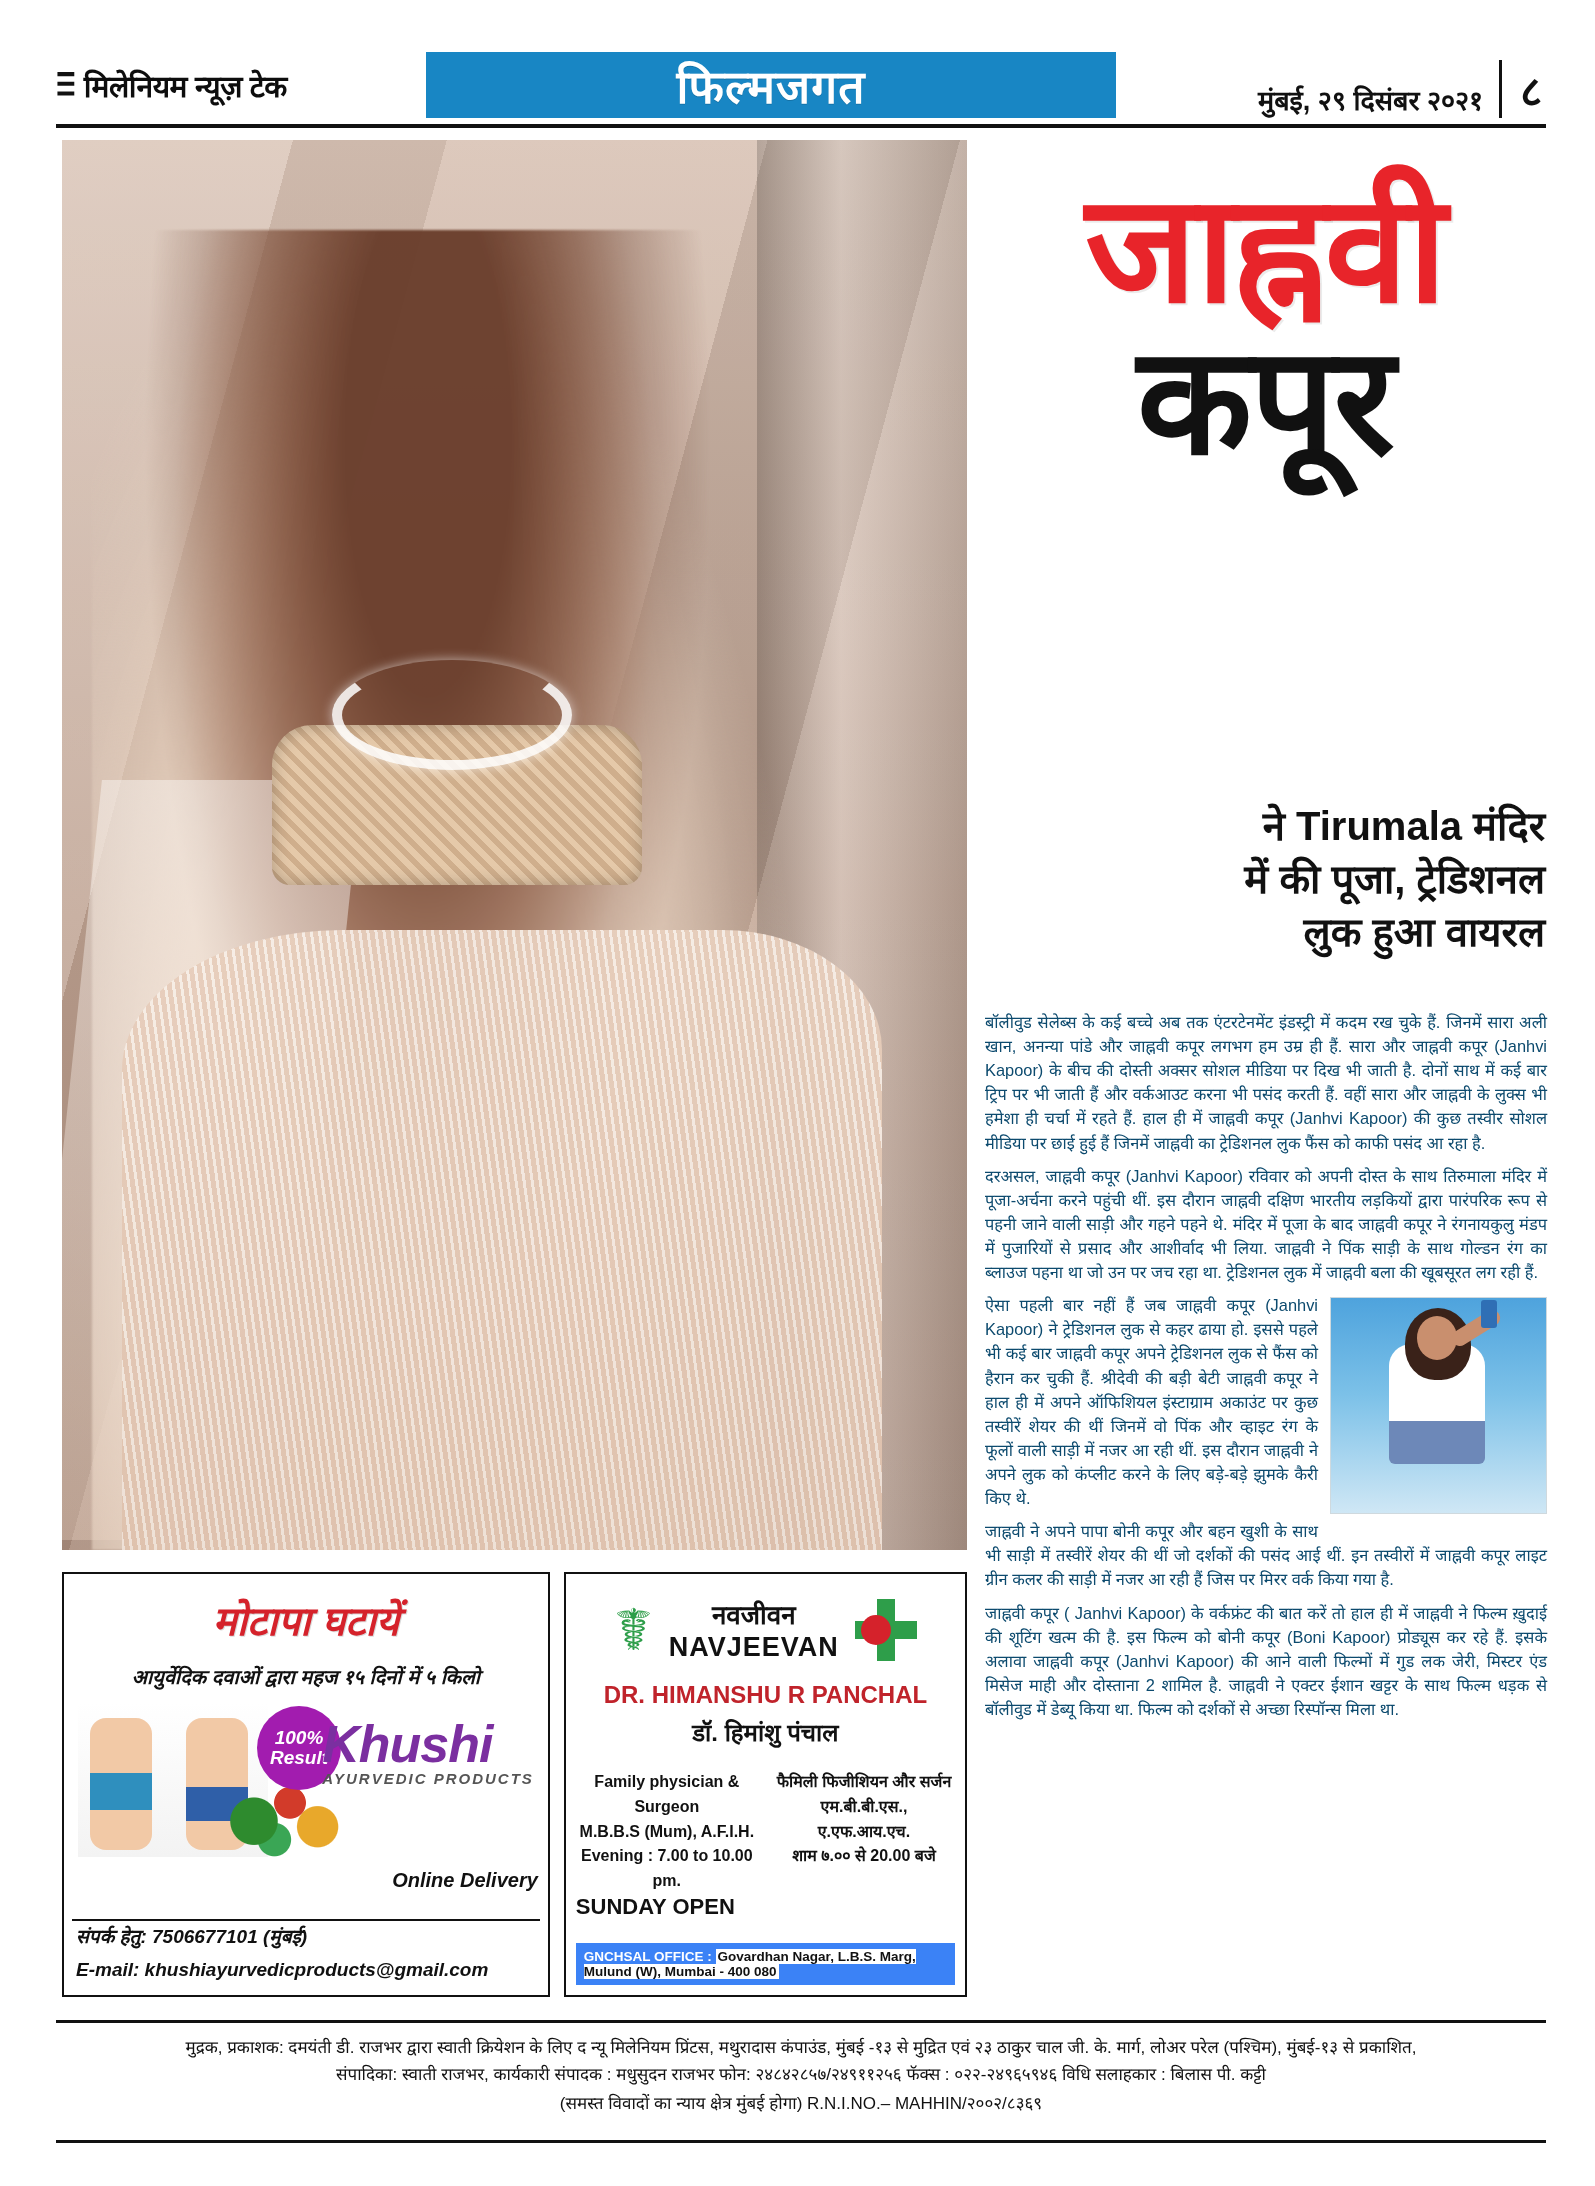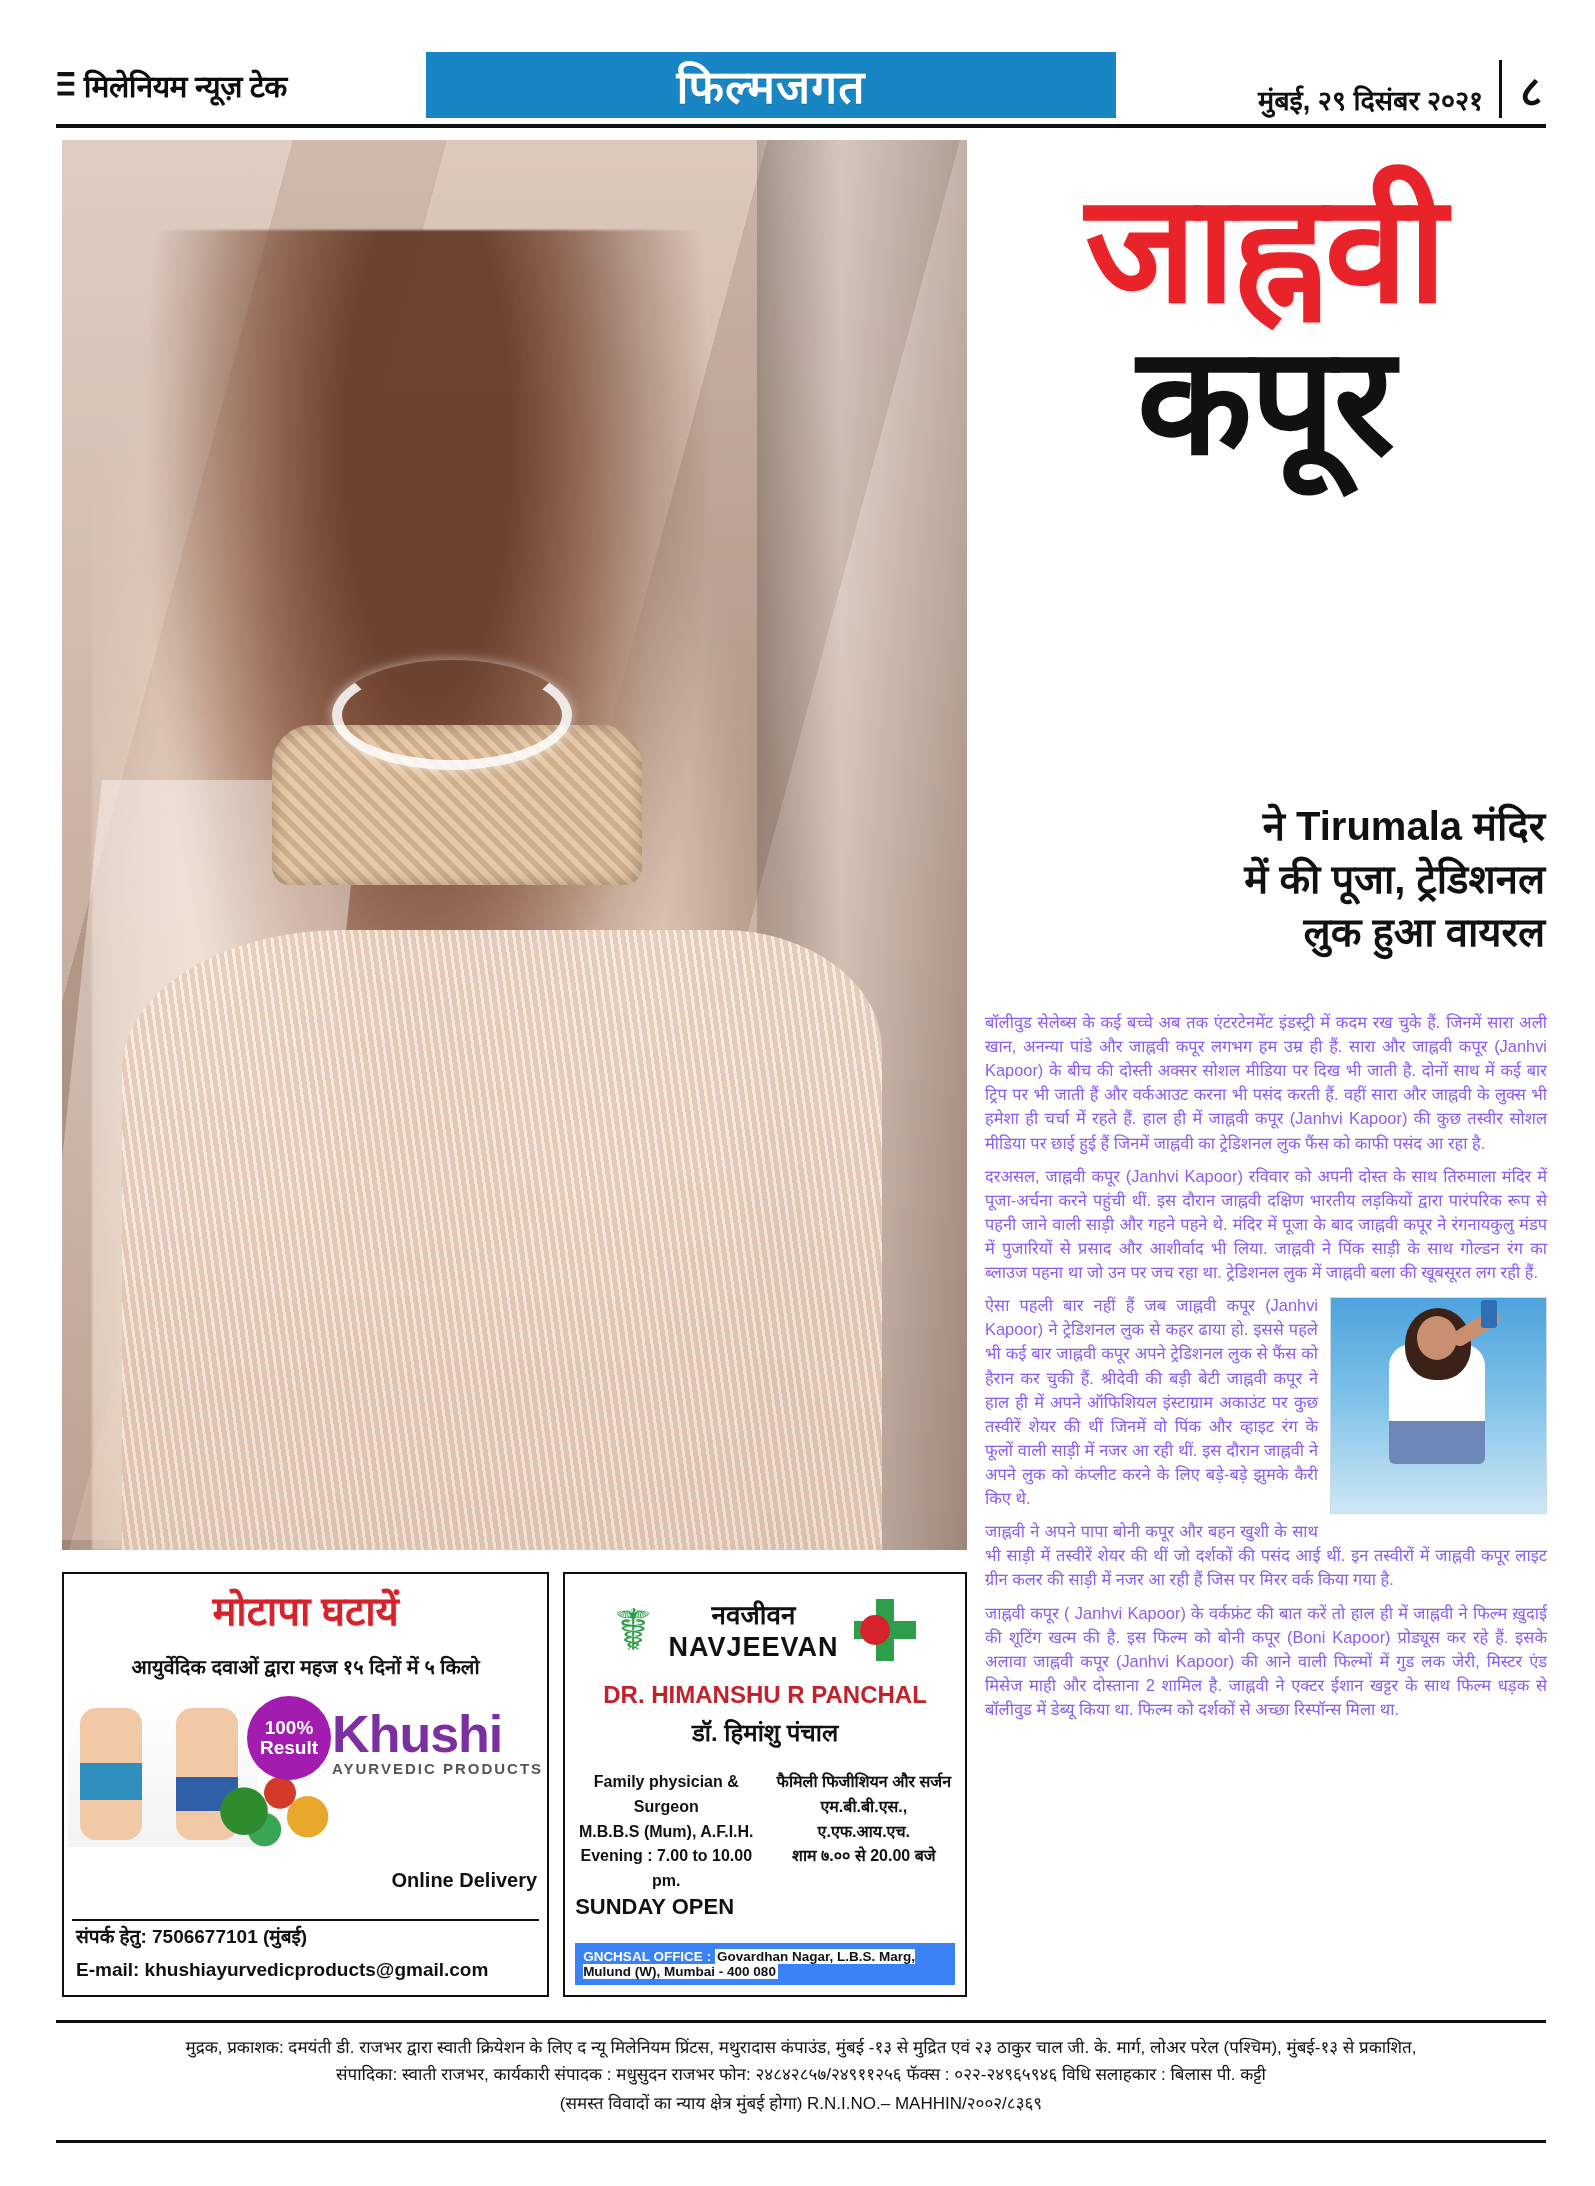--- a/index.html
+++ b/index.html
@@ -123,21 +123,21 @@
     margin-top:10px;
   }
   .subhead{
     position:absolute;left:985px;top:800px;width:560px;
     text-align:right;font-weight:bold;font-size:40px;line-height:1.32;color:#111;
   }
 
   
   .article{
     position:absolute;left:985px;top:1010px;width:562px;
-    font-size:16.4px;line-height:1.47;color:#8b5cf6;text-align:justify;
+    font-size:16.4px;line-height:1.47;color:#0c4a6e;text-align:justify;
   }
   .article p{margin:0 0 9px 0;}
   .inline-photo{
     float:right;width:215px;height:215px;margin:4px 0 6px 12px;
     background:
       linear-gradient(180deg,#4ea3dd 0%,#7cc1e8 45%,#cfe7f5 100%);
     position:relative;overflow:hidden;border:1px solid #cfd9de;
   }
   .inline-photo .body{
     position:absolute;left:58px;top:46px;width:96px;height:120px;
@@ -161,21 +161,21 @@
   }
 
   
   .ads{
     position:absolute;left:62px;top:1572px;width:905px;height:425px;
     display:flex;gap:14px;
   }
   .ad{
     border:2px solid #111;box-sizing:border-box;background:#fff;position:relative;
   }
-  .ad-khushi{width:528px;height:425px;}
+  .ad-khushi{width:528px;height:425px;padding:10px;font-style:italic;}
   .ad-nav{width:436px;height:425px;padding:10px;}
 
   .kh-title{
     text-align:center;font-weight:bold;font-size:40px;color:#d5222b;margin-top:8px;
     text-shadow:1px 1px 0 rgba(0,0,0,.15);
   }
   .kh-sub{
     text-align:center;font-weight:bold;font-size:20px;margin-top:16px;color:#111;
   }
   .kh-mid{

